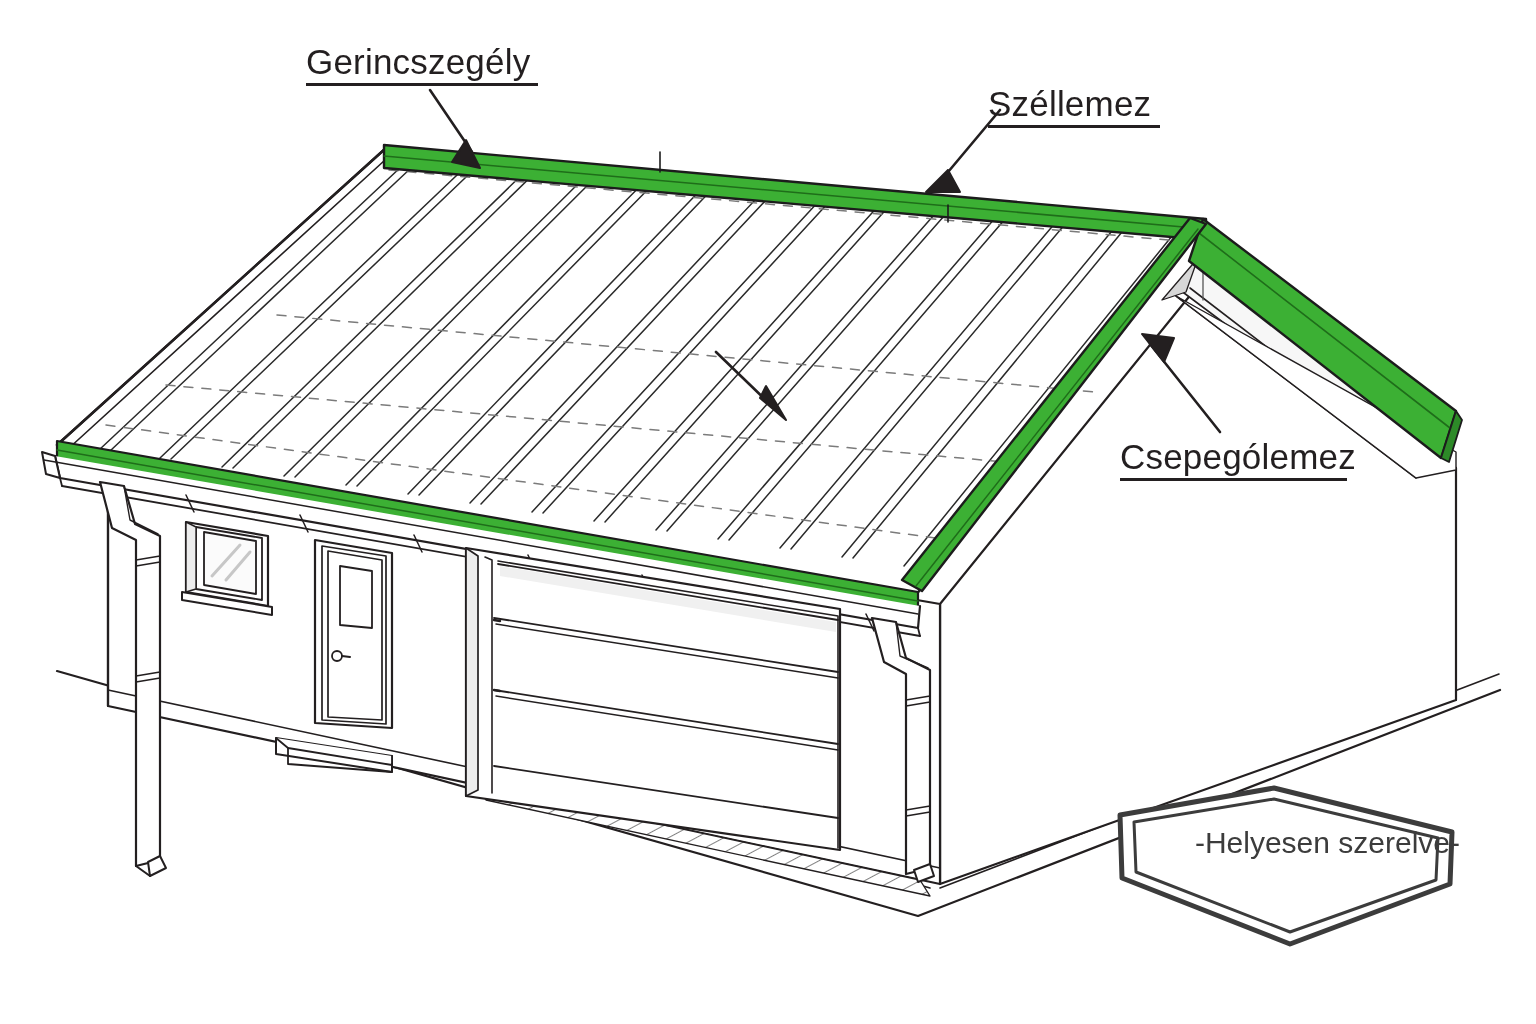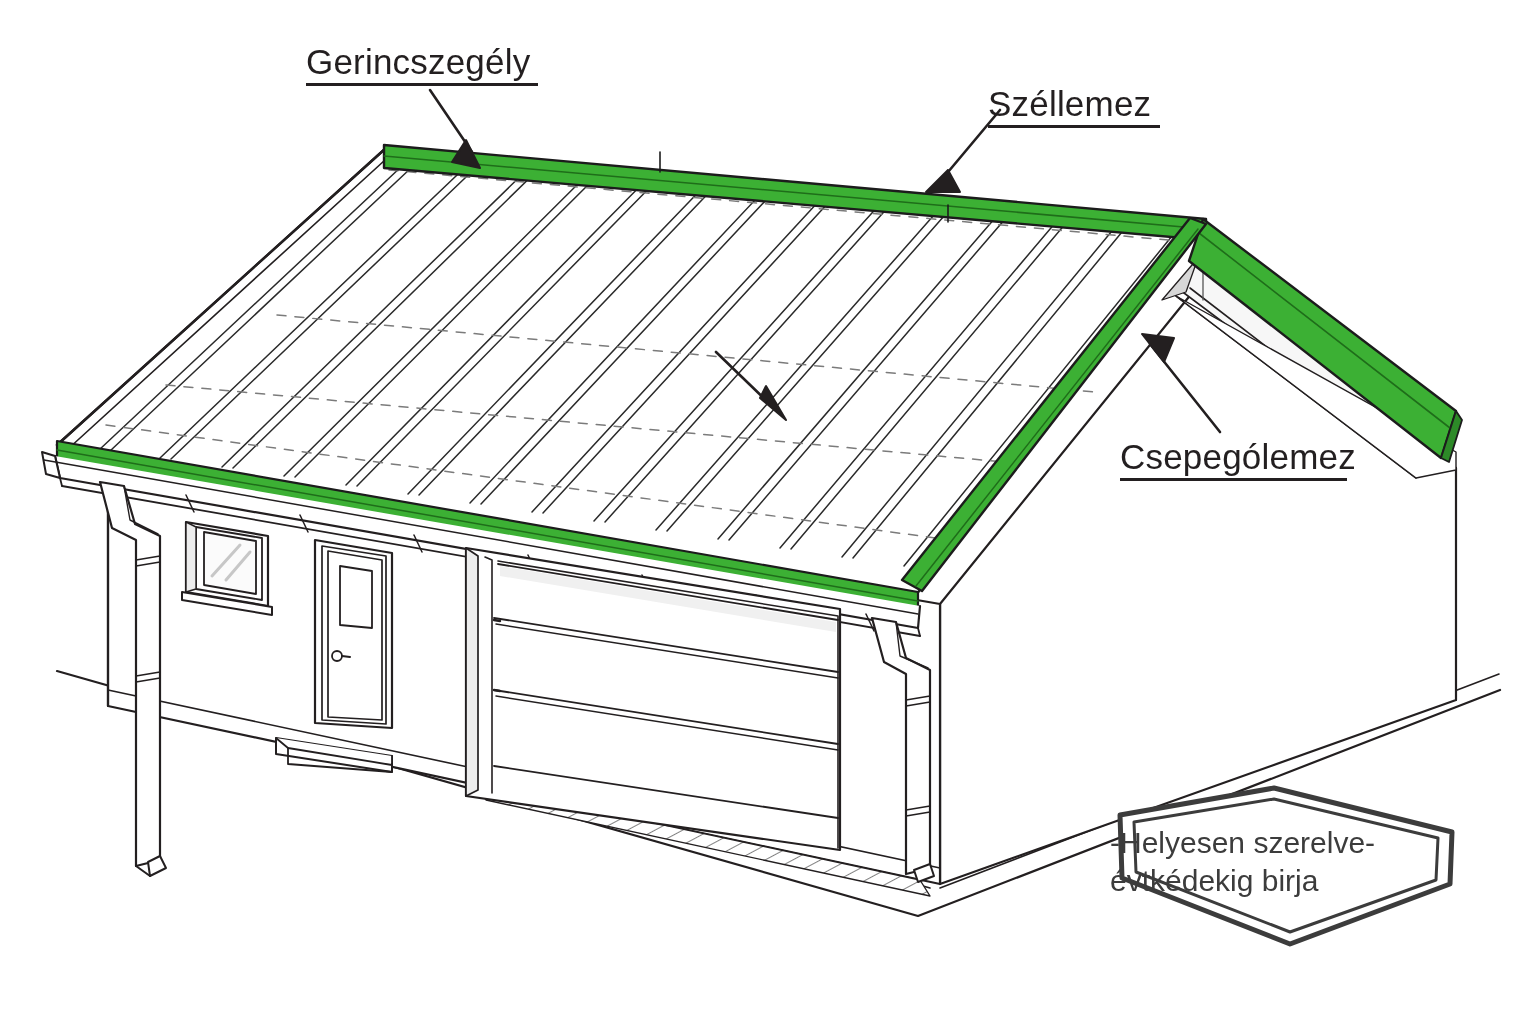--- a/index.html
+++ b/index.html
@@ -11,21 +11,21 @@
   .lbl .rule{display:block;height:3px;background:#231f20;margin-top:1px;}
   #lbl-ridge{left:306px;top:42px;}
   #lbl-ridge .rule{width:232px;}
   #lbl-wind{left:988px;top:84px;}
   #lbl-wind .rule{width:172px;}
   #lbl-drip{left:1120px;top:437px;}
   #lbl-drip .rule{width:227px;}
   #lbl-sheet{left:432px;top:305px;}
   #lbl-sheet .rule{width:338px;}
   #badge{position:absolute;left:1110px;top:790px;width:350px;height:160px;}
-  #badge .btext{position:absolute;left:0;top:34px;width:350px;text-align:left;
+  #badge .btext{position:absolute;left:0;top:34px;width:350px;text-align:right;
     font-size:30px;line-height:38px;color:#3c3c3c;font-family:"Liberation Sans",sans-serif;}
 </style>
 </head>
 <body>
 
 <div id="stage">
 
   <svg id="scene" viewBox="0 0 1536 1024">
     <defs>
       <pattern id="soffitHatch" width="10" height="10" patternUnits="userSpaceOnUse" patternTransform="rotate(-18)">
@@ -291,17 +291,16 @@
 
   <div class="lbl" id="lbl-wind">
     <span class="txt">Széllemez</span>
     <span class="rule"></span>
   </div>
 
 
   <div id="badge">
     <div class="btext">
       <span>-Helyesen szerelve-</span><br>
-      <span>évtkédekig birja</span>
     </div>
   </div>
 
 </div>
 
 </body></html>

